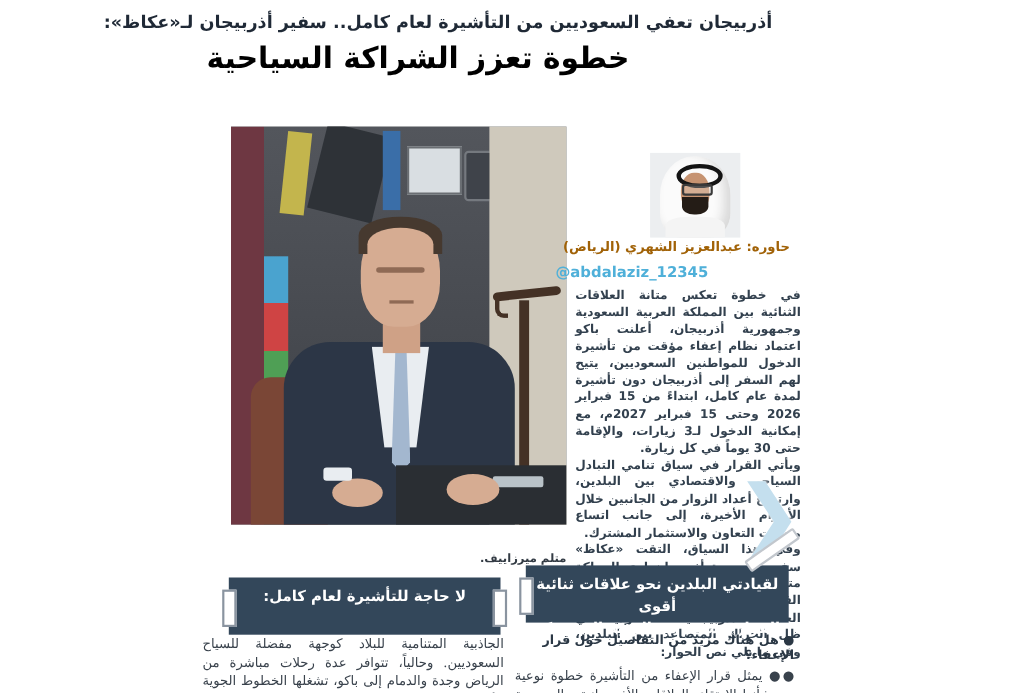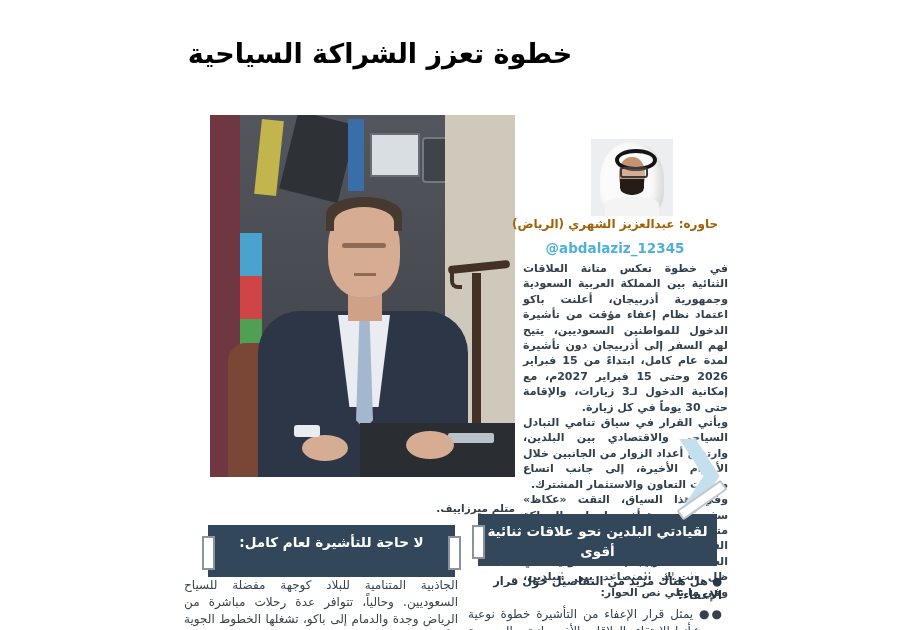--- a/index.html
+++ b/index.html
@@ -16,21 +16,21 @@
   .ph{position:absolute;}
   .photo-caption{position:absolute;left:210px;top:502px;width:305px;direction:rtl;
                  font-size:10.5px;font-weight:bold;color:#333b44;}
 
   
   .avatar{position:absolute;left:591px;top:139px;width:82px;height:77px;background:#eceef0;overflow:hidden;}
   .av{position:absolute;}
 
   .byline{position:absolute;left:505px;top:217px;width:220px;text-align:center;direction:rtl;
           font-size:12px;font-weight:bold;color:#a16207;}
-  .handle{position:absolute;left:505px;top:240px;width:220px;text-align:center;
+  .handle{position:absolute;left:505px;top:240px;width:220px;text-align:left;
           font-size:13.5px;font-weight:bold;color:#4fb0d9;}
 
   .body-col{position:absolute;left:523px;top:261px;width:205px;direction:rtl;text-align:justify;
             font-size:11px;line-height:15.4px;font-weight:bold;color:#32404e;}
   .body-col p{margin:0;}
 
   .chevron-deco{position:absolute;left:668px;top:432px;font-size:74px;font-weight:bold;color:#c4dfee;
                 text-shadow:0 0 5px #ffffff,0 0 2px #ffffff;line-height:74px;}
 
   .pullbox{position:absolute;top:514px;height:52px;background:#33475a;color:#fff;direction:rtl;
@@ -48,20 +48,21 @@
   .qa-q{font-size:11.5px;font-weight:bold;color:#2b3845;margin:0 0 4px 0;}
   .serif-txt{font-family:"DejaVu Serif","Liberation Serif","DejaVu Sans",serif;
              font-size:12px;line-height:17.2px;color:#39424c;text-align:justify;margin:0;}
   .cont-col{position:absolute;left:184px;top:577px;width:274px;direction:rtl;}
 </style>
 </head>
 <body>
 
 <div class="page">
 
+  <div class="kicker">أذربيجان تعفي السعوديين من التأشيرة لعام كامل.. سفير أذربيجان لـ«عكاظ»:</div>
 
   <div class="headline">
     <div>خطوة تعزز الشراكة السياحية</div>
   </div>
 
   <div class="photo">
     <div class="ph" style="left:0;top:0;width:30px;height:362px;background:#6e3742;"></div>
     <div class="ph" style="left:30px;top:0;width:205px;height:362px;background:linear-gradient(180deg,#53565c 0%,#45484e 60%,#3c4045 100%);"></div>
     <div class="ph" style="left:48px;top:5px;width:22px;height:75px;background:#c3b54d;transform:rotate(6deg);"></div>
     <div class="ph" style="left:78px;top:2px;width:60px;height:80px;background:#2e3237;transform:rotate(14deg);"></div>

